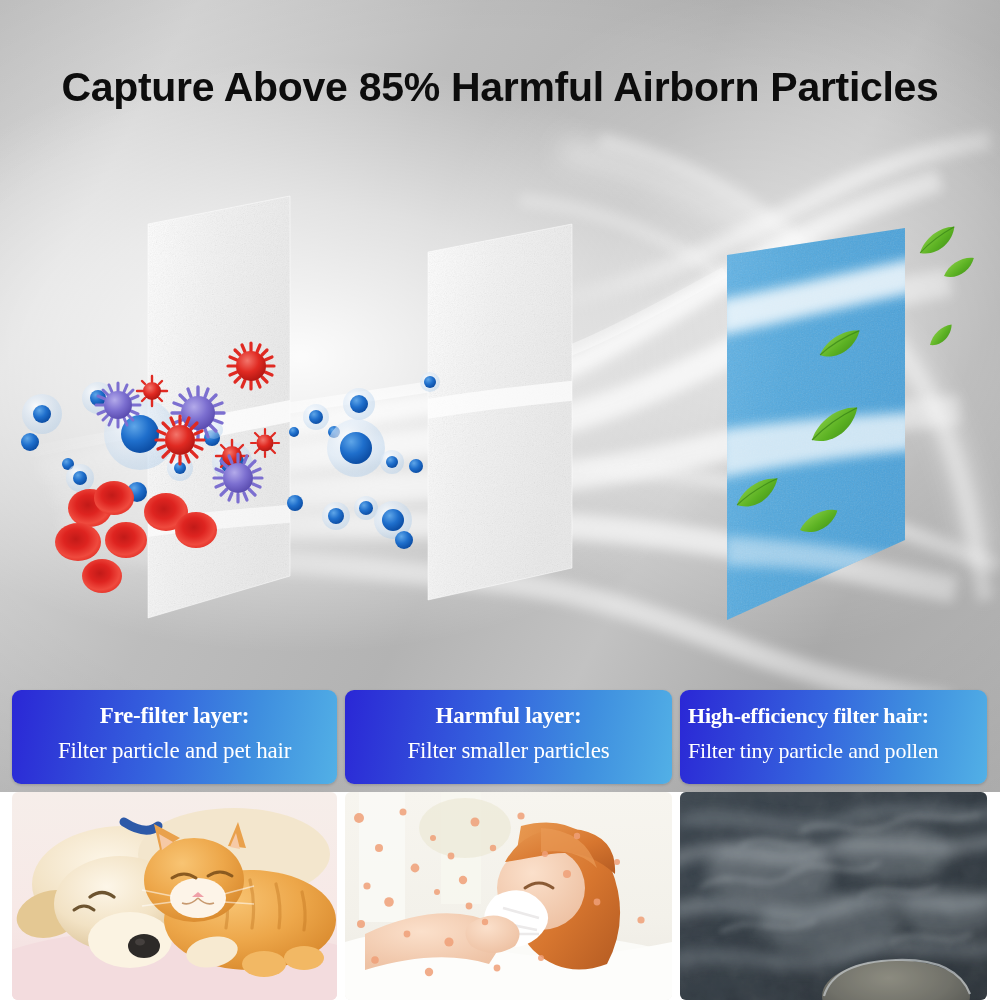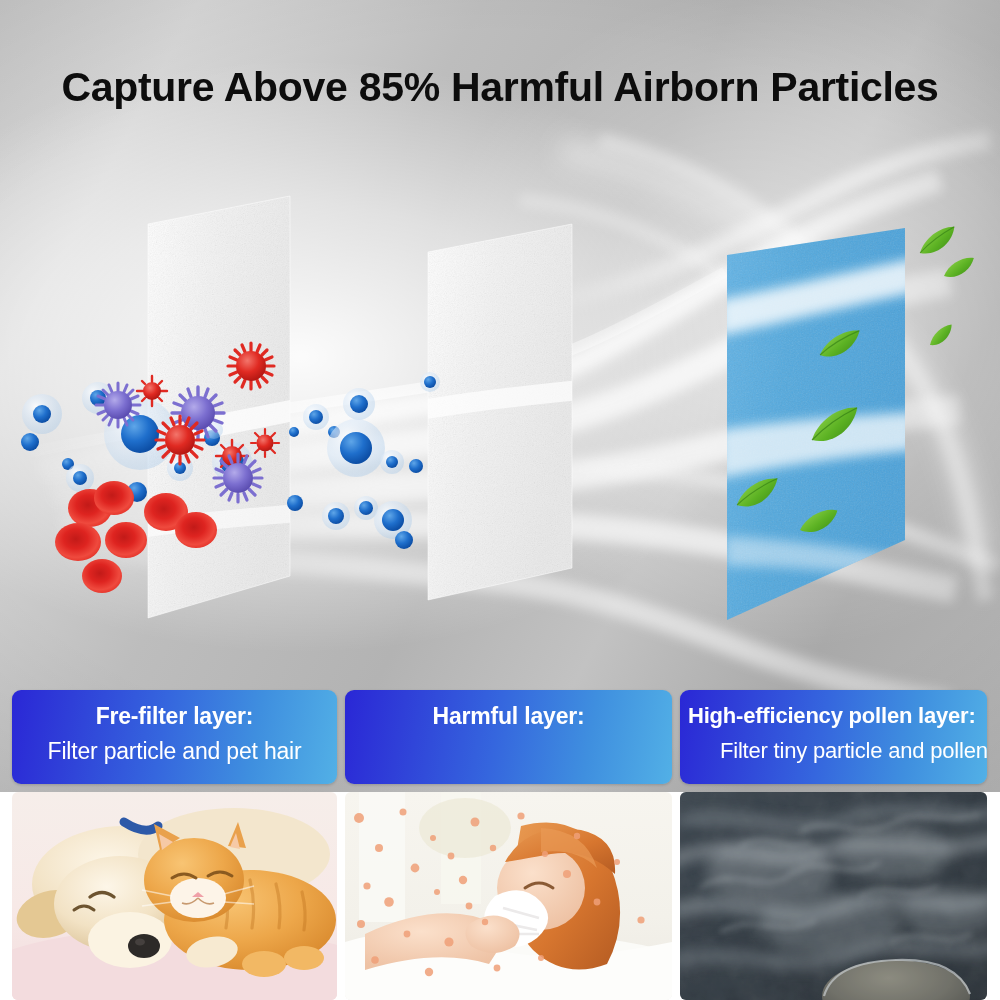--- a/index.html
+++ b/index.html
@@ -29,40 +29,40 @@
   .title{
     position:absolute;left:0;top:64px;width:1000px;text-align:center;
     font-size:41px;font-weight:bold;color:#0d0d0d;letter-spacing:-.3px;
     font-stretch:condensed;white-space:nowrap;
   }
 
   
   .flow{position:absolute;left:0;top:0;width:1000px;height:792px;}
 
   
-  .captions{position:absolute;left:0;top:690px;width:832px;height:96px;}
+  .captions{position:absolute;left:0;top:690px;width:832px;height:96px;font-family:Liberation Serif, serif;}
   .cap{
     position:absolute;top:0;height:94px;border-radius:9px;
     background:linear-gradient(100deg,#2a27d6 0%,#2f3fd8 18%,#3566de 46%,#3f8fdf 74%,#52b0e6 100%);
     box-shadow:0 1px 3px rgba(0,0,0,.18);
     color:#fff;overflow:hidden;
   }
   .cap1{left:12px;width:325px;}
   .cap2{left:345px;width:327px;}
   .cap3{left:680px;width:307px;}
   .cap-t{
     position:absolute;left:0;right:0;top:13px;text-align:center;
     font-size:23px;font-weight:bold;letter-spacing:-.2px;white-space:nowrap;
   }
   .cap3 .cap-t{text-align:left;left:8px;font-size:22px;}
   .cap-s{
     position:absolute;left:0;right:0;top:48px;text-align:center;
     font-size:23px;font-weight:normal;letter-spacing:-.2px;white-space:nowrap;
   }
-  .cap3 .cap-s{text-align:left;left:8px;font-size:22px;margin-left:32px;}
+  .cap3 .cap-s{text-align:left;left:8px;font-size:22px;}
 
   
   .photos{position:absolute;left:0;top:792px;width:1000px;height:208px;}
   .ph{position:absolute;top:0;height:208px;border-radius:6px;overflow:hidden;}
   .ph1{left:12px;width:325px;}
   .ph2{left:345px;width:327px;}
   .ph3{left:680px;width:307px;}
   .ph svg{display:block;width:100%;height:100%;}
 </style>
 </head>
@@ -451,24 +451,25 @@
 
   <div class="captions">
 
     <div class="cap cap1">
       <div class="cap-t">Fre-filter layer:</div>
       <div class="cap-s">Filter particle and pet hair</div>
     </div>
 
     <div class="cap cap2">
       <div class="cap-t">Harmful layer:</div>
+      <div class="cap-s">Filter smaller particles</div>
     </div>
 
     <div class="cap cap3">
-      <div class="cap-t">High-efficiency pollen layer:</div>
+      <div class="cap-t">High-efficiency filter hair:</div>
       <div class="cap-s">Filter tiny particle and pollen</div>
     </div>
   </div>
 
   <div class="photos">
 
     <div class="ph ph1">
       <svg viewBox="0 0 325 208" preserveAspectRatio="xMidYMid slice">
         <defs>
           <linearGradient id="pBed" x1="0" y1="0" x2="0" y2="1">

